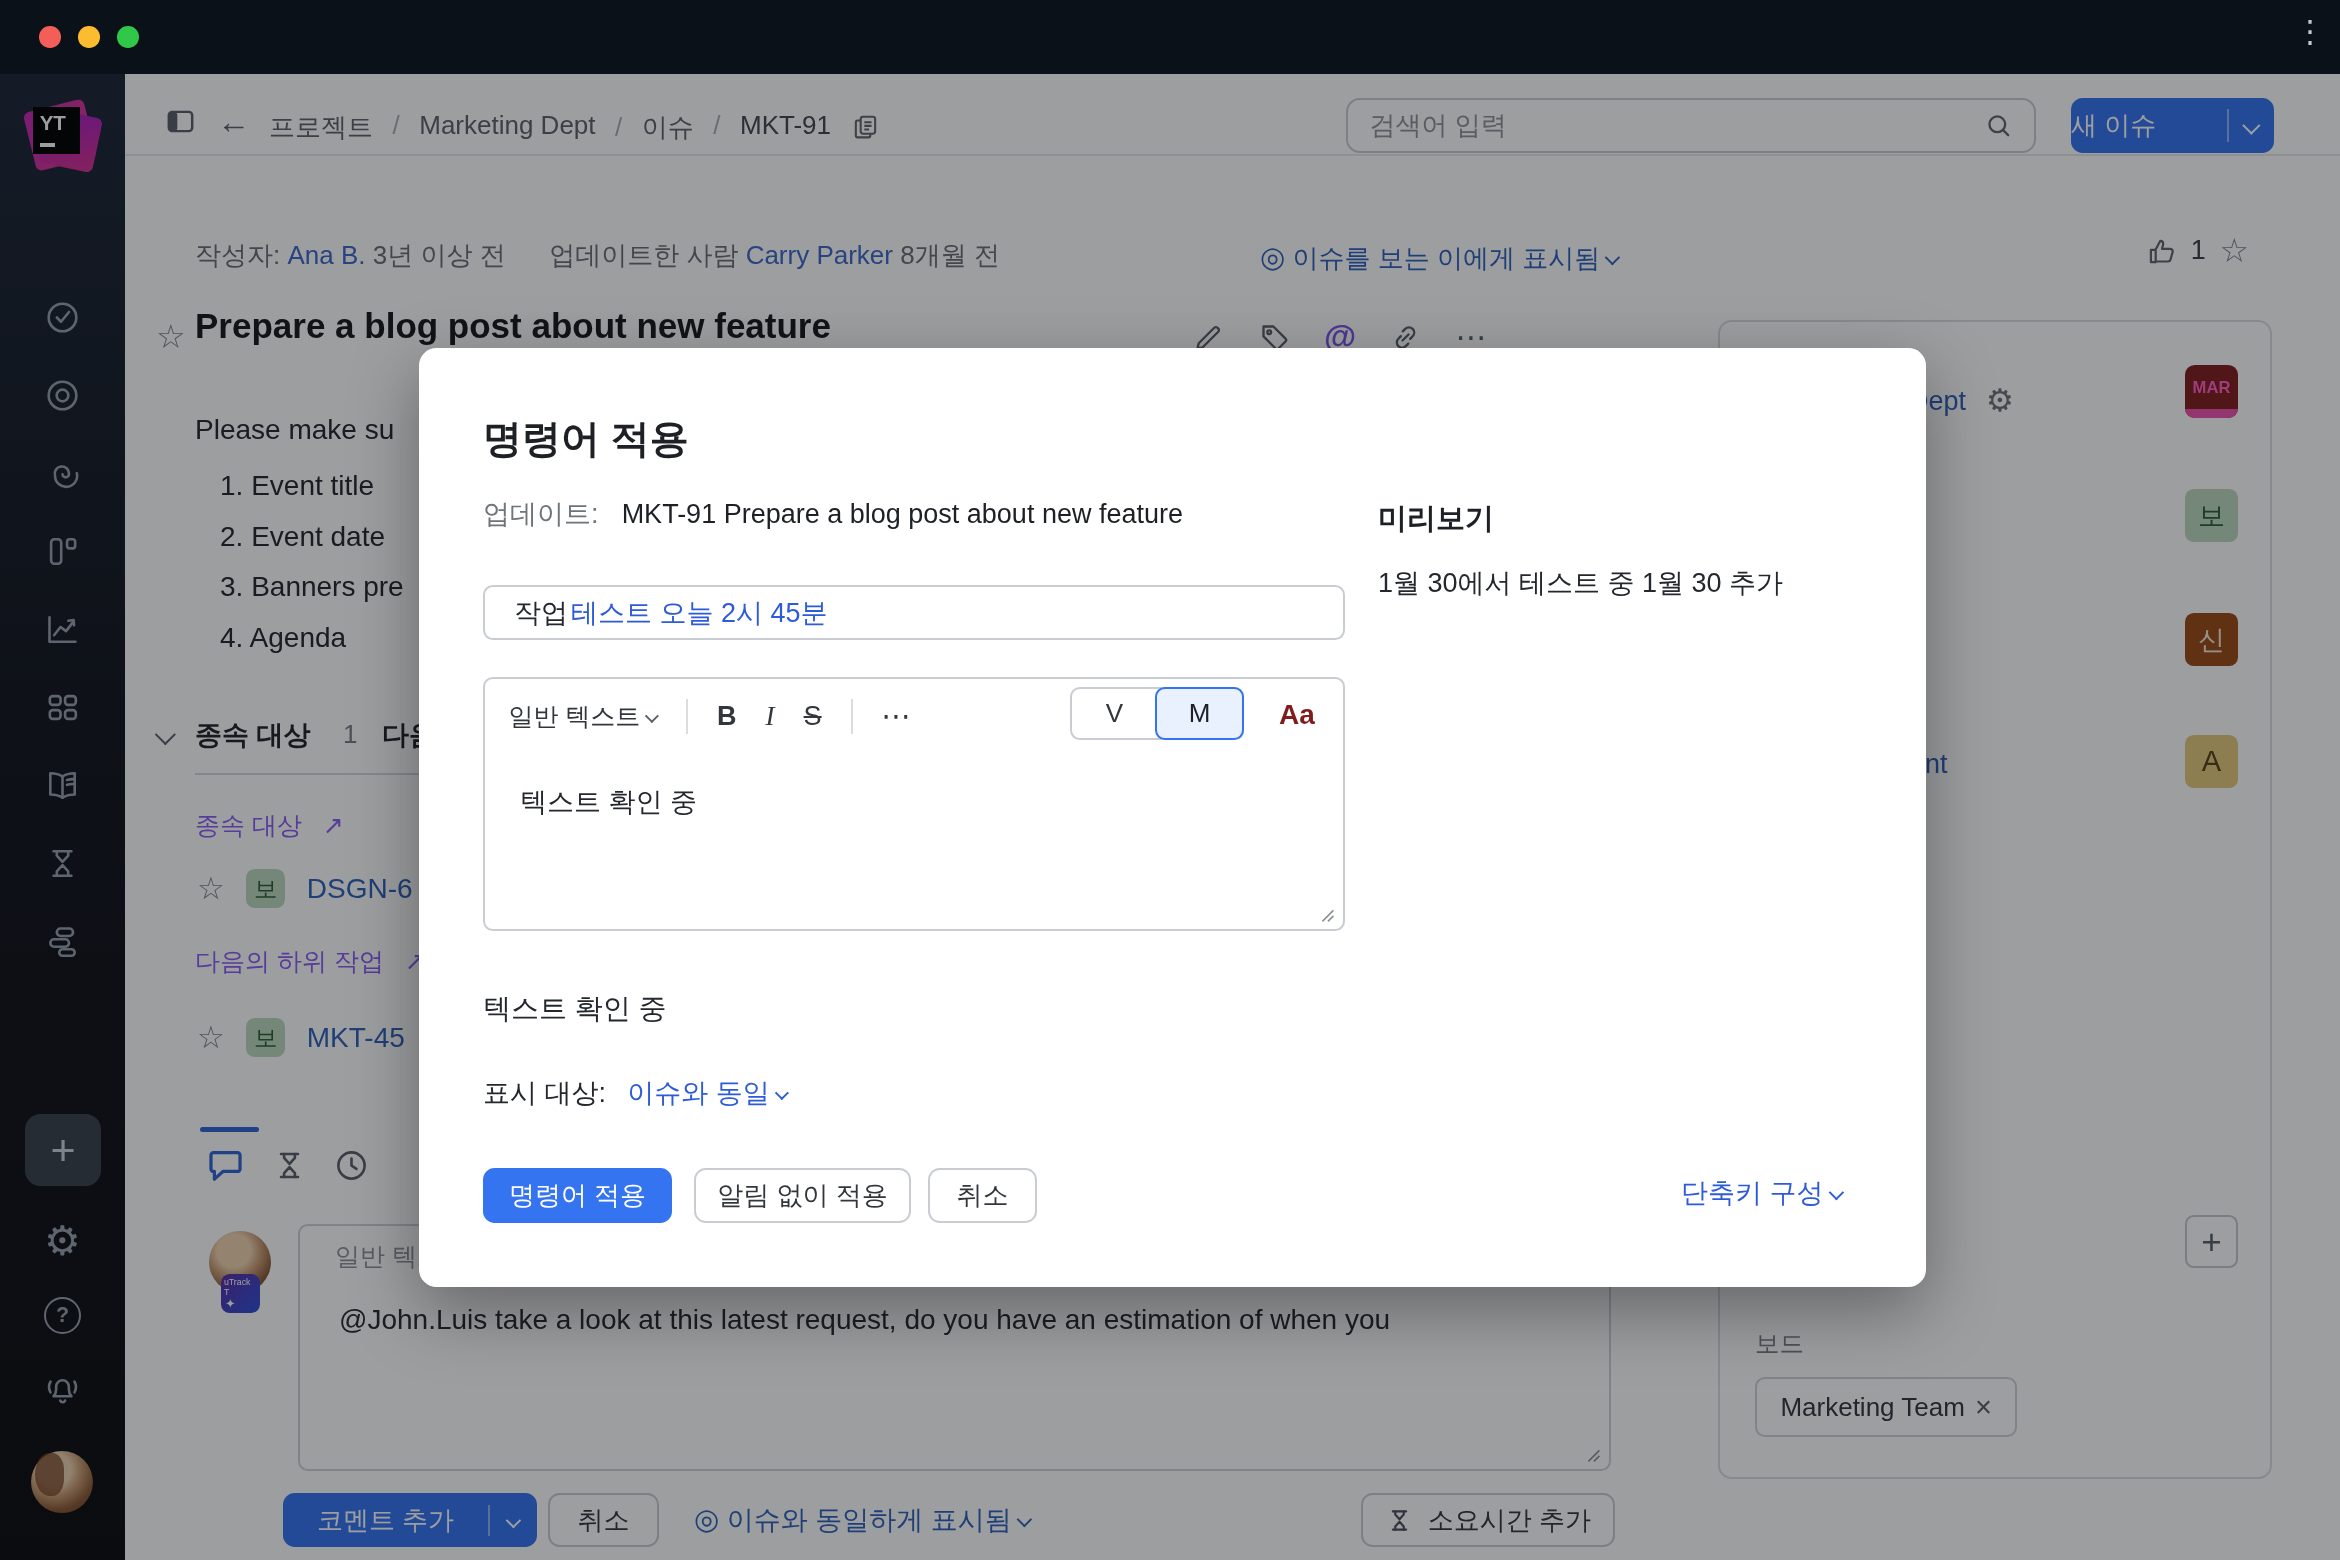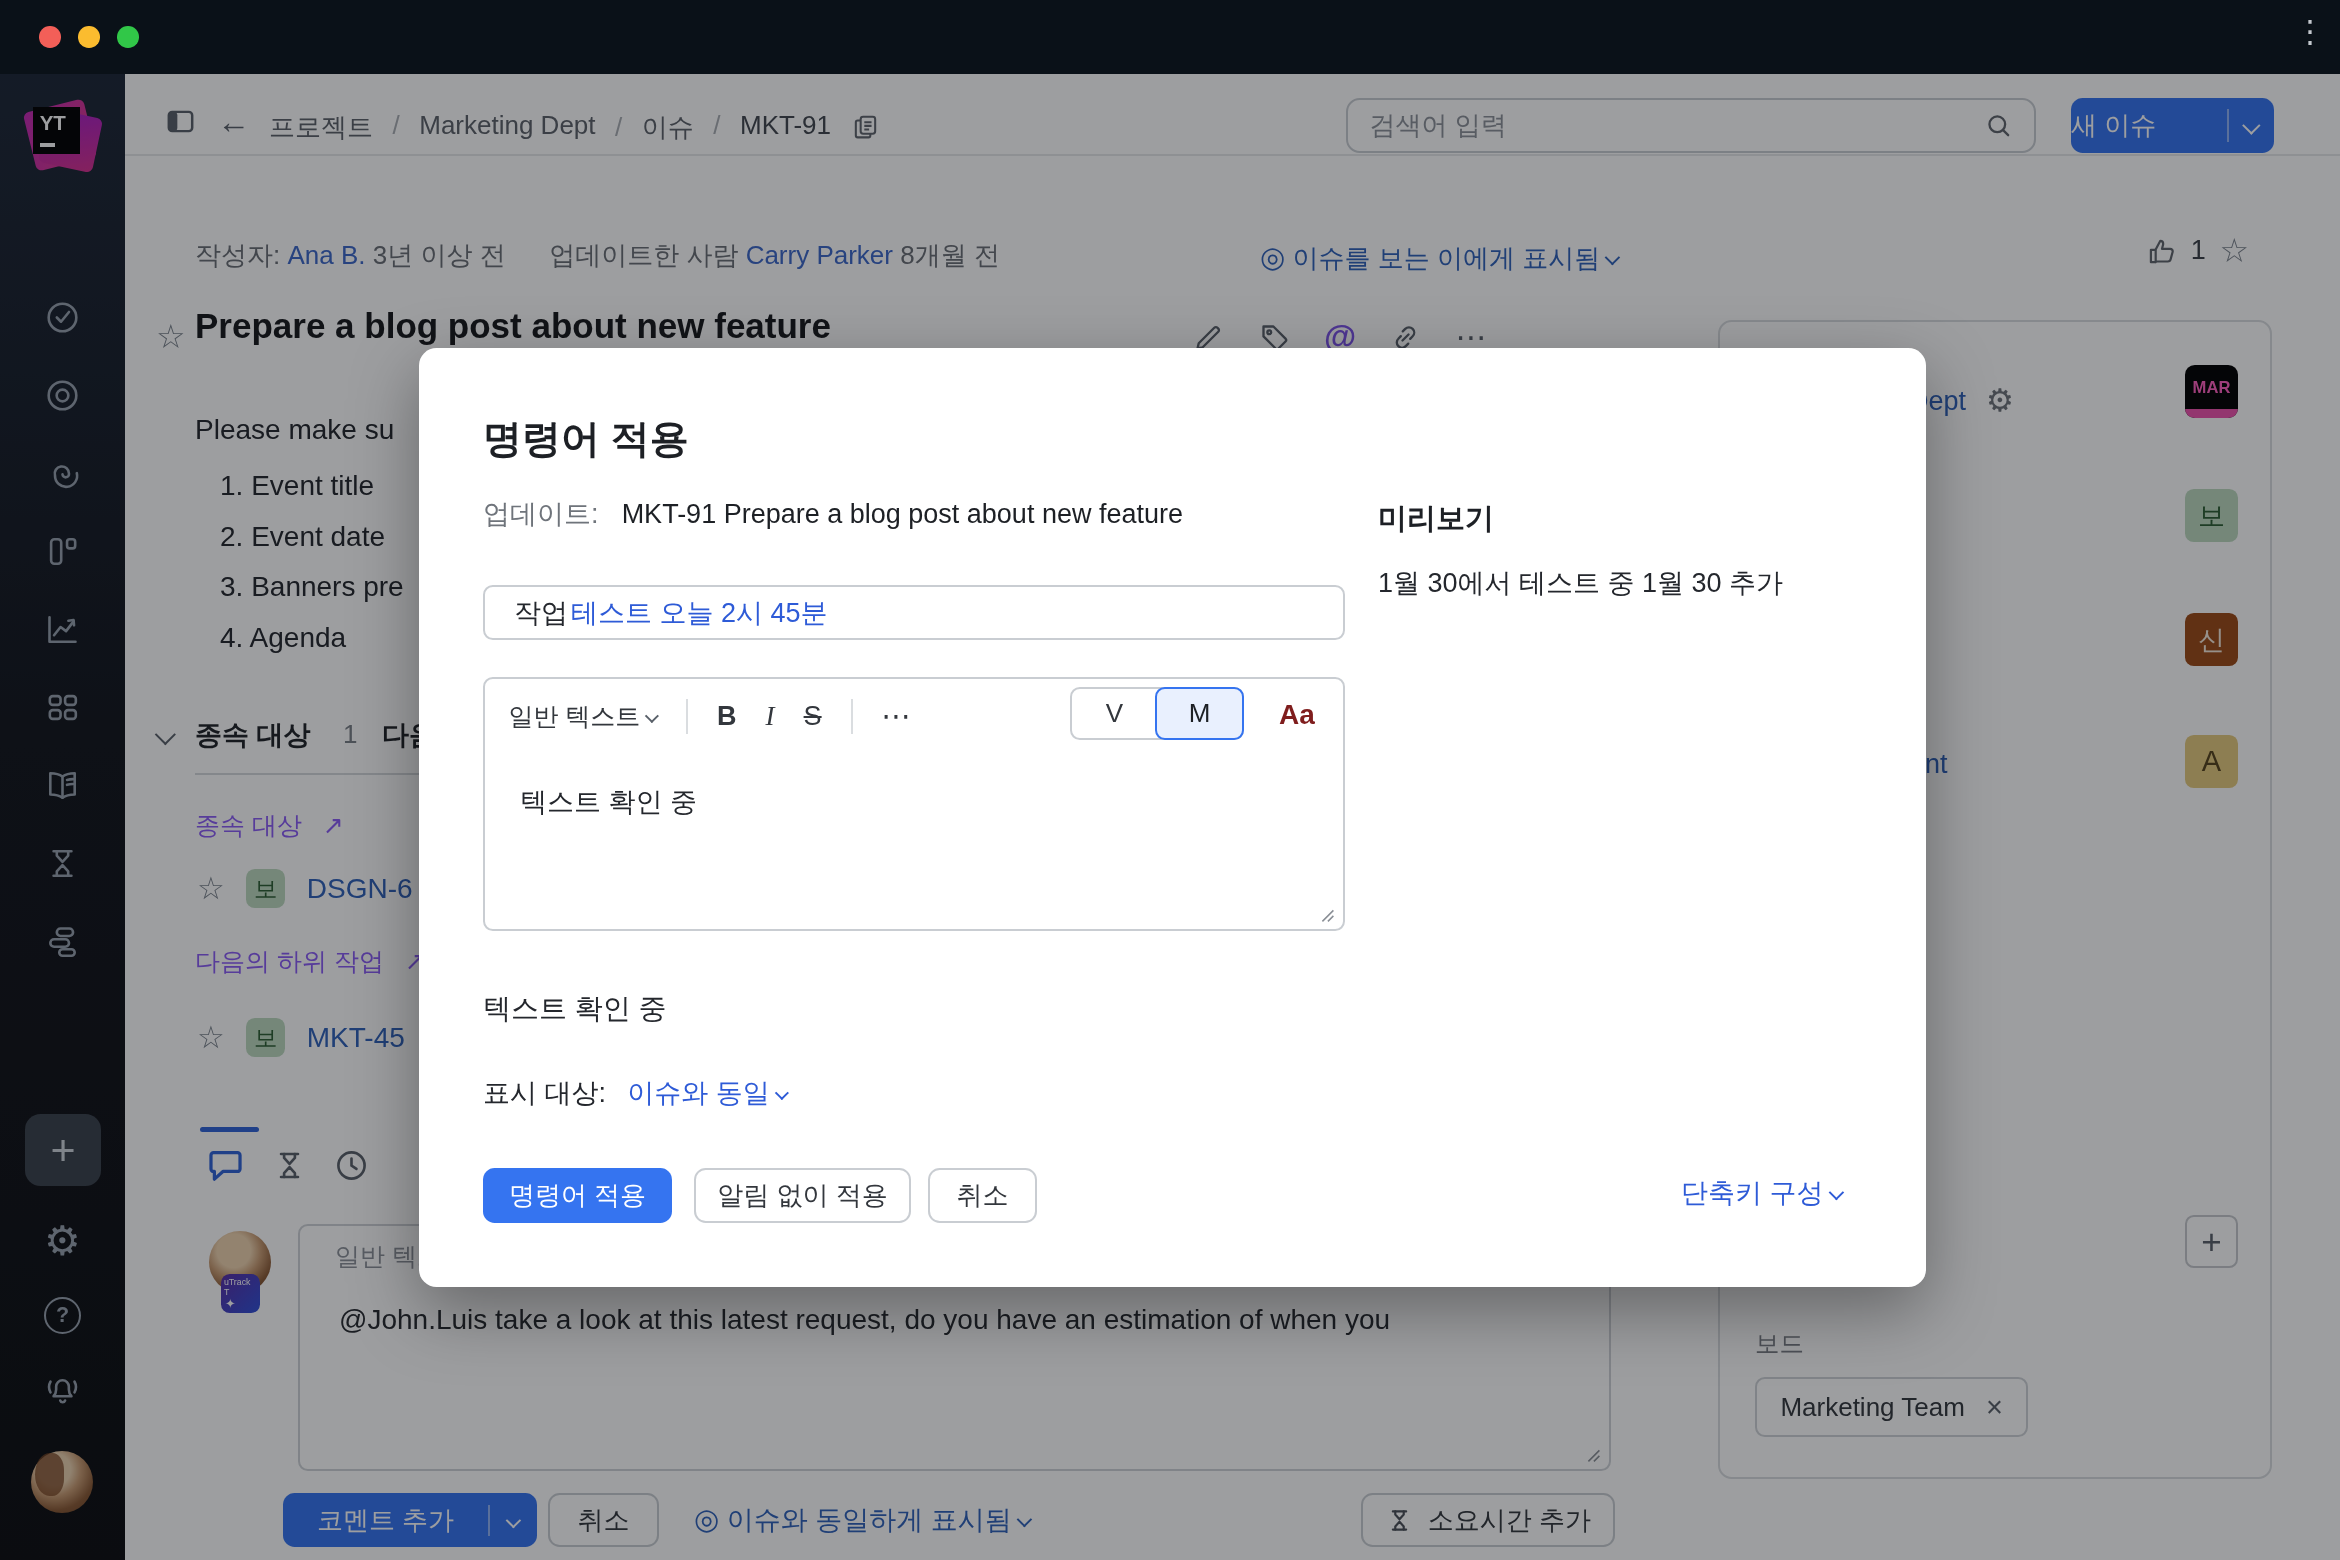--- a/index.html
+++ b/index.html
@@ -96,30 +96,30 @@
   .addcomment .lbl{flex:1;text-align:center}
   .addcomment .sep{width:2px;height:31px;background:rgba(255,255,255,.45)}
   .addcomment .dd{width:47px;display:flex;align-items:center;justify-content:center}
   .cancel-btm{position:absolute;left:548px;top:1493px;width:111px;height:54px}
   .vis-btm{position:absolute;left:694px;top:1502px;color:#2f62ba;font-size:27px;white-space:nowrap}
   .spent{position:absolute;left:1361px;top:1493px;width:254px;height:54px;gap:13.7px;color:#33373d}
 
   
   .fields-panel{position:absolute;left:1718px;top:320px;width:554px;height:1159px;border:2px solid #d9dcdf;border-radius:13.7px;box-sizing:border-box}
   .fbadge{position:absolute;left:2185px;width:53px;height:53px;border-radius:8.8px;display:flex;align-items:center;justify-content:center;font-size:27px}
-  .proj-badge{background:#000000;color:#ff5fc0;font-size:16.6px;font-weight:bold;position:relative;overflow:hidden;border-radius:9.8px}
+  .proj-badge{background:#7f1d1d;color:#ff5fc0;font-size:16.6px;font-weight:bold;position:relative;overflow:hidden;border-radius:9.8px}
   .proj-badge i{position:absolute;left:0;bottom:0;width:100%;height:8.8px;background:#ef52ae}
   .proj-badge span{margin-bottom:7.8px}
   .field-link{position:absolute;color:#2f62ba;font-size:27px;white-space:nowrap;text-decoration:none}
   .gear-small{position:absolute;left:1986px;top:382px;color:#6f747b;font-size:31px}
   .addfield{position:absolute;left:2185px;top:1215px;width:53px;height:53px;border:2px solid #c6c9cd;border-radius:8.8px;box-sizing:border-box;
             display:flex;align-items:center;justify-content:center;color:#596069;font-size:35px;font-weight:300}
   .board-label{position:absolute;left:1755px;top:1328px;font-size:24.4px;color:#7a7e85}
   .board-tag{position:absolute;left:1755px;top:1377px;height:60px;padding:0 23.4px;border:2px solid #cfd3d7;border-radius:9.8px;box-sizing:border-box;
-             display:flex;align-items:center;gap:21px;font-size:26px;color:#33373d}
+             display:flex;align-items:center;gap:10px;font-size:26px;color:#33373d}
   .board-tag .x{color:#596069;font-size:29px}
 
   
   .dim{position:absolute;left:0;top:74px;width:2341px;height:1486px;background:rgba(10,13,17,.40);z-index:50}
 
   
   .modal{position:absolute;left:419px;top:348px;width:1507px;height:939px;background:#fff;border-radius:17.6px;z-index:100;
          box-shadow:0 23.4px 68px rgba(0,0,0,.35)}
   .m-title{position:absolute;left:64px;top:64px;font-size:39px;font-weight:bold;color:#1d2025}
   .m-update{position:absolute;left:64px;top:148px;font-size:27px;white-space:nowrap}

